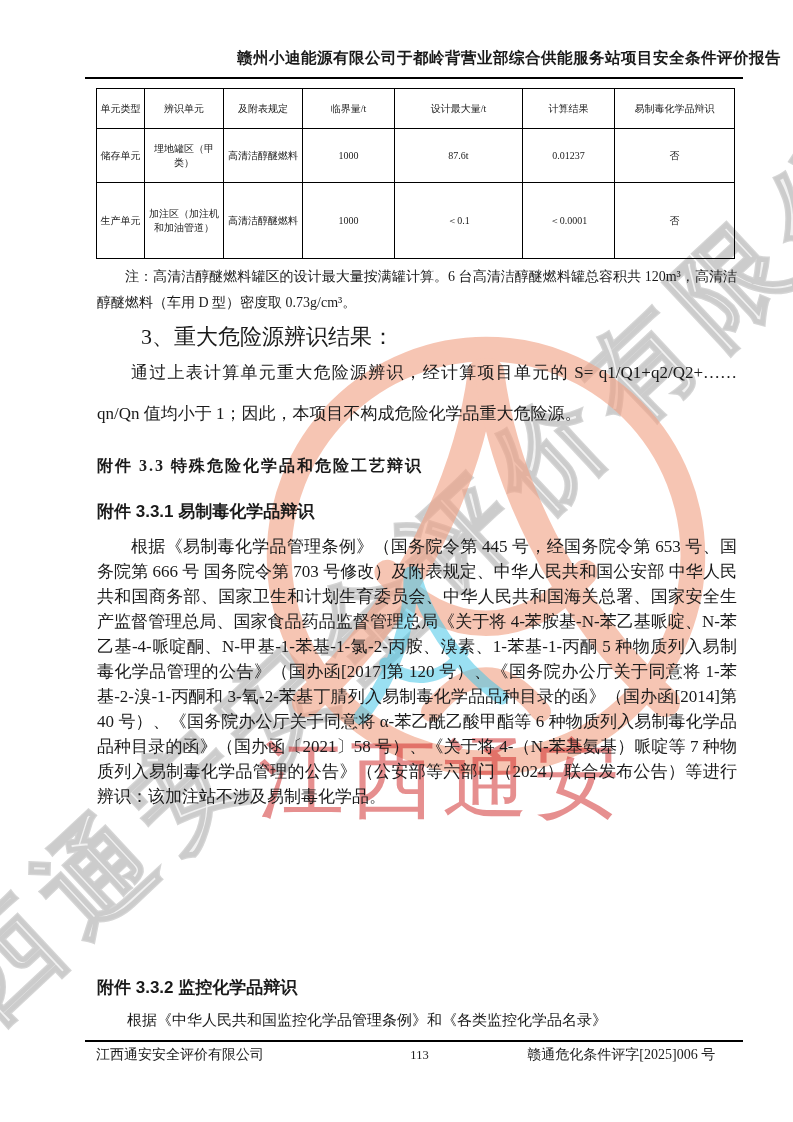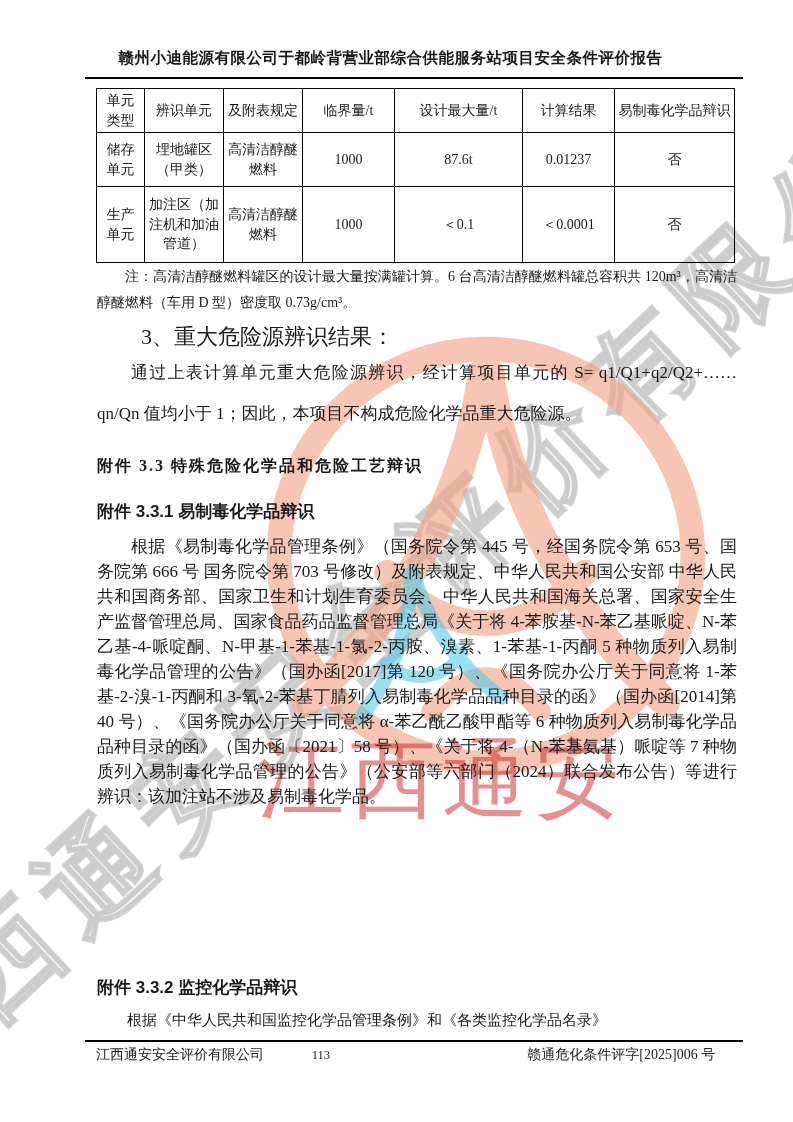--- a/index.html
+++ b/index.html
@@ -31,29 +31,29 @@
     font-family:"Liberation Sans","DejaVu Sans",sans-serif;
     font-weight:normal;font-size:86px;letter-spacing:6px;
     color:rgba(206,32,32,0.50);
     white-space:nowrap;
   }
 
   
   .content{position:absolute;inset:0;z-index:1;}
   .doc-title{
     position:absolute;left:0;right:12px;top:48px;
-    text-align:center;font-size:15.5px;font-weight:bold;letter-spacing:.5px;
+    text-align:right;font-size:15.5px;font-weight:bold;letter-spacing:.5px;
   }
   .header-rule{position:absolute;left:85px;width:658px;top:77px;border-top:2px solid #000;height:0;}
   .footer-rule{position:absolute;left:85px;width:658px;top:1040px;border-top:2px solid #000;height:0;}
 
   table.hazard{
     position:absolute;left:96px;top:88px;width:638px;
     border-collapse:collapse;table-layout:fixed;
-    font-size:14px;
+    font-size:10px;
   }
   table.hazard th,table.hazard td{
     border:1.5px solid #000;
     text-align:center;vertical-align:middle;
     padding:2px 3px;font-weight:normal;line-height:1.4;
   }
   tr.hdr{height:40px;}
   tr.r1{height:54px;padding-left:48px;}
   tr.r2{height:76px;}
 
@@ -90,21 +90,21 @@
   }
   .att332-body{
     position:absolute;left:97px;top:1006px;width:640px;
     font-size:15px;line-height:28px;text-indent:2em;
   }
   .footer{
     position:absolute;left:85px;top:1046px;width:658px;
     font-size:14px;display:flex;align-items:baseline;
   }
   .footer .f-left{flex:1;text-align:left;padding-left:11px;}
-  .footer .f-center{flex:1;font-size:12.5px;}
+  .footer .f-center{flex:1;text-align:center;font-size:12.5px;}
   .footer .f-right{flex:1;text-align:left;}
 </style>
 </head>
 <body>
 
 <div class="page">
 
   <div class="wm-layer">
     <div class="wm-diagonal">江西通安安全评价有限公司</div>
     <svg class="wm-logo-big" viewBox="-260 -260 520 520">

